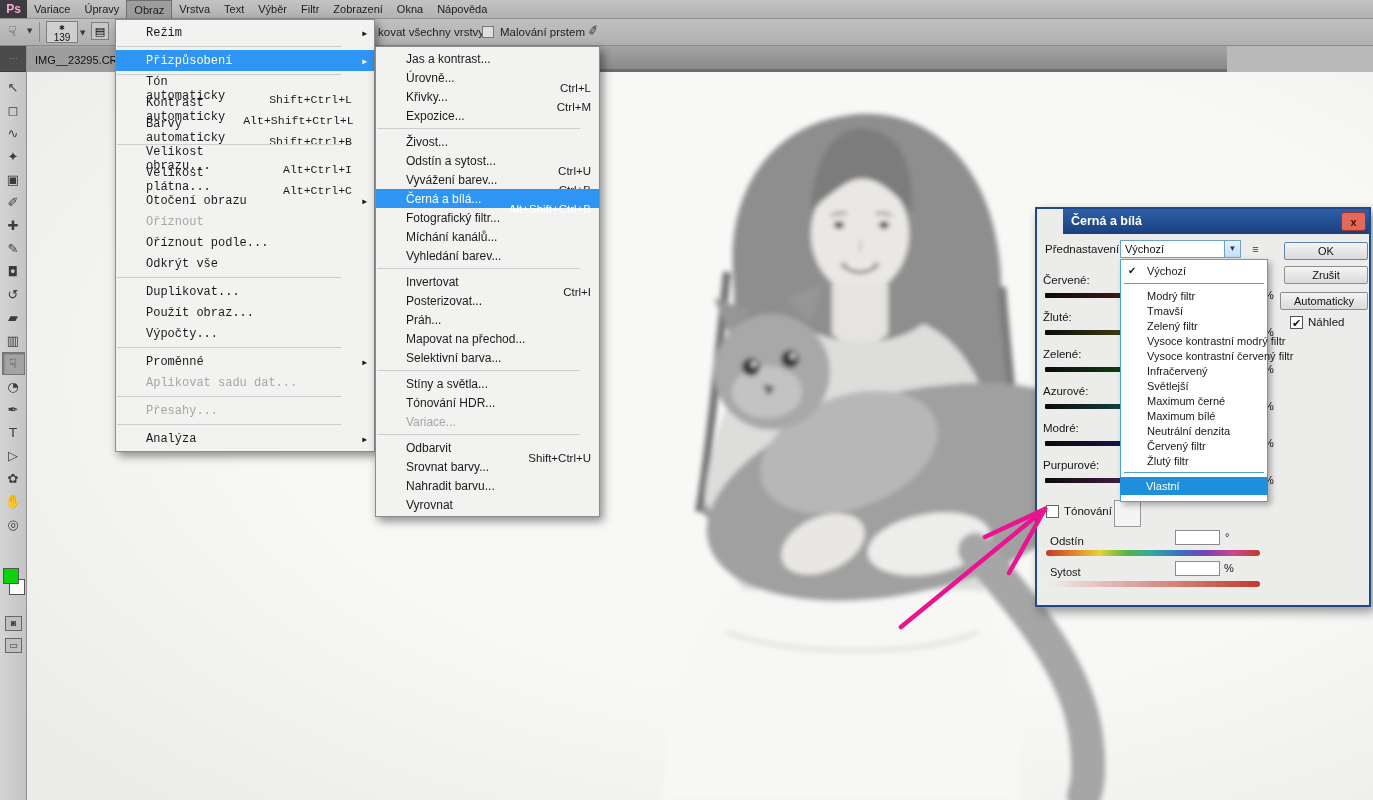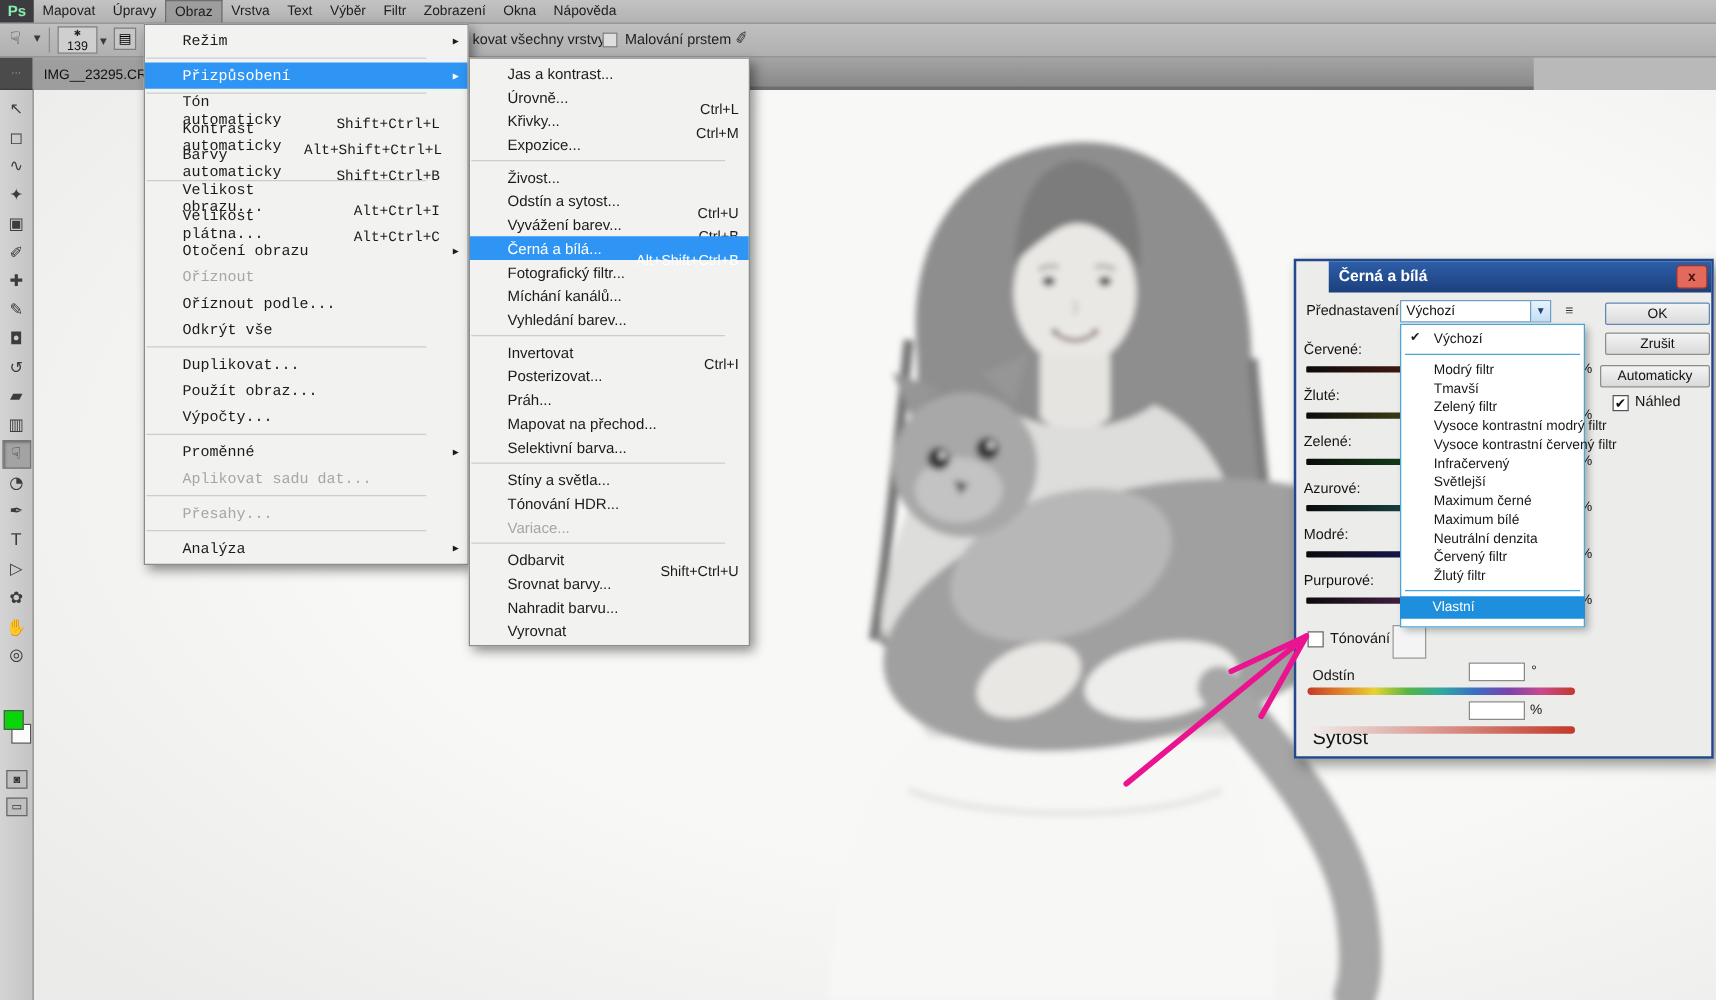--- a/index.html
+++ b/index.html
@@ -3,21 +3,21 @@
 <meta charset="utf-8">
 <style>
   html,body{margin:0;padding:0;width:1373px;height:800px;overflow:hidden;
     font-family:"Liberation Sans","DejaVu Sans",sans-serif;background:#b9b9b9;}
   *{box-sizing:border-box;}
 
   
   #menubar{position:absolute;left:0;top:0;width:1373px;height:19px;
     background:linear-gradient(#c3c3c3,#b2b2b2);display:flex;align-items:stretch;z-index:4;
     border-bottom:1px solid #8f8f8f;}
-  #ps-logo{width:27px;background:#3b3b40;color:#86efac;font-weight:bold;font-size:12px;
+  #ps-logo{width:27px;background:#3b3b40;color:#f9a8d4;font-weight:bold;font-size:12px;
     display:flex;align-items:center;justify-content:center;}
   .mbi{padding:0 7px;font-size:11px;color:#1c1c1c;display:flex;align-items:center;}
   .mbi.active{background:#9d9d9d;border:1px solid #6f6f6f;border-bottom:none;}
 
   
   #optionsbar{position:absolute;left:0;top:19px;width:1373px;height:27px;
     background:linear-gradient(#c0c0c0,#b0b0b0);border-bottom:1px solid #8a8a8a;z-index:3;}
   #optionsbar .glyph{color:#3a3a3a;font-family:"DejaVu Sans",sans-serif;}
   #tool-preview{position:absolute;left:8px;top:4px;font-size:14px;}
   #tool-preview-caret{position:absolute;left:27px;top:8px;font-size:7px;color:#333;}
@@ -118,21 +118,21 @@
   #toning-check{position:absolute;left:9px;top:296px;width:13px;height:13px;background:#fff;
     border:1px solid #666;}
   #toning-label{position:absolute;left:27px;top:296px;font-size:11.5px;color:#141414;}
   #toning-swatch{position:absolute;left:77px;top:291px;width:27px;height:27px;background:#f4f4f4;
     border:1px solid #999;}
   #hue-label{position:absolute;left:13px;top:326px;font-size:11.5px;color:#141414;}
   #hue-input{position:absolute;left:138px;top:321px;width:45px;height:15px;background:#fff;border:1px solid #8a8a8a;}
   #hue-unit{position:absolute;left:188px;top:322px;font-size:11px;color:#141414;}
   #hue-bar{position:absolute;left:9px;top:341px;width:214px;height:6px;border-radius:3px;
     background:linear-gradient(to right,#c23a2a,#e0812c,#e8d234,#58b445,#2fa9a0,#3b6fc4,#7a43ad,#c9498e,#c23a2a);}
-  #sat-label{position:absolute;left:13px;top:373px;font-size:16px;color:#141414;}
+  #sat-label{position:absolute;left:13px;top:357px;font-size:11px;color:#141414;}
   #sat-input{position:absolute;left:138px;top:352px;width:45px;height:15px;background:#fff;border:1px solid #8a8a8a;}
   #sat-unit{position:absolute;left:187px;top:353px;font-size:11px;color:#141414;}
   #sat-bar{position:absolute;left:9px;top:372px;width:214px;height:6px;border-radius:3px;
     background:linear-gradient(to right,#efeeed,#c23a2a);}
 
   
   #preset-panel{position:absolute;left:83px;top:50px;width:148px;height:243px;background:#fff;
     border:1px solid #49a5d6;z-index:5;box-shadow:3px 3px 6px rgba(0,0,0,.3);
     display:flex;flex-direction:column;padding-top:2px;}
   .pi{height:15px;flex:0 0 auto;display:flex;align-items:center;padding:0 6px 0 26px;
@@ -146,21 +146,21 @@
   
   #arrow-overlay{position:absolute;left:0;top:0;width:1373px;height:800px;z-index:20;pointer-events:none;}
 </style>
 </head>
 <body>
 
 <div id="menubar">
   <div id="ps-logo">Ps</div>
 
     <div class="mbi">
-      <span>Mapovat</span>
+      <span>Variace</span>
     </div>
 
     <div class="mbi">
       <span>Úpravy</span>
     </div>
 
     <div class="mbi active">
       <span>Obraz</span>
     </div>
 

